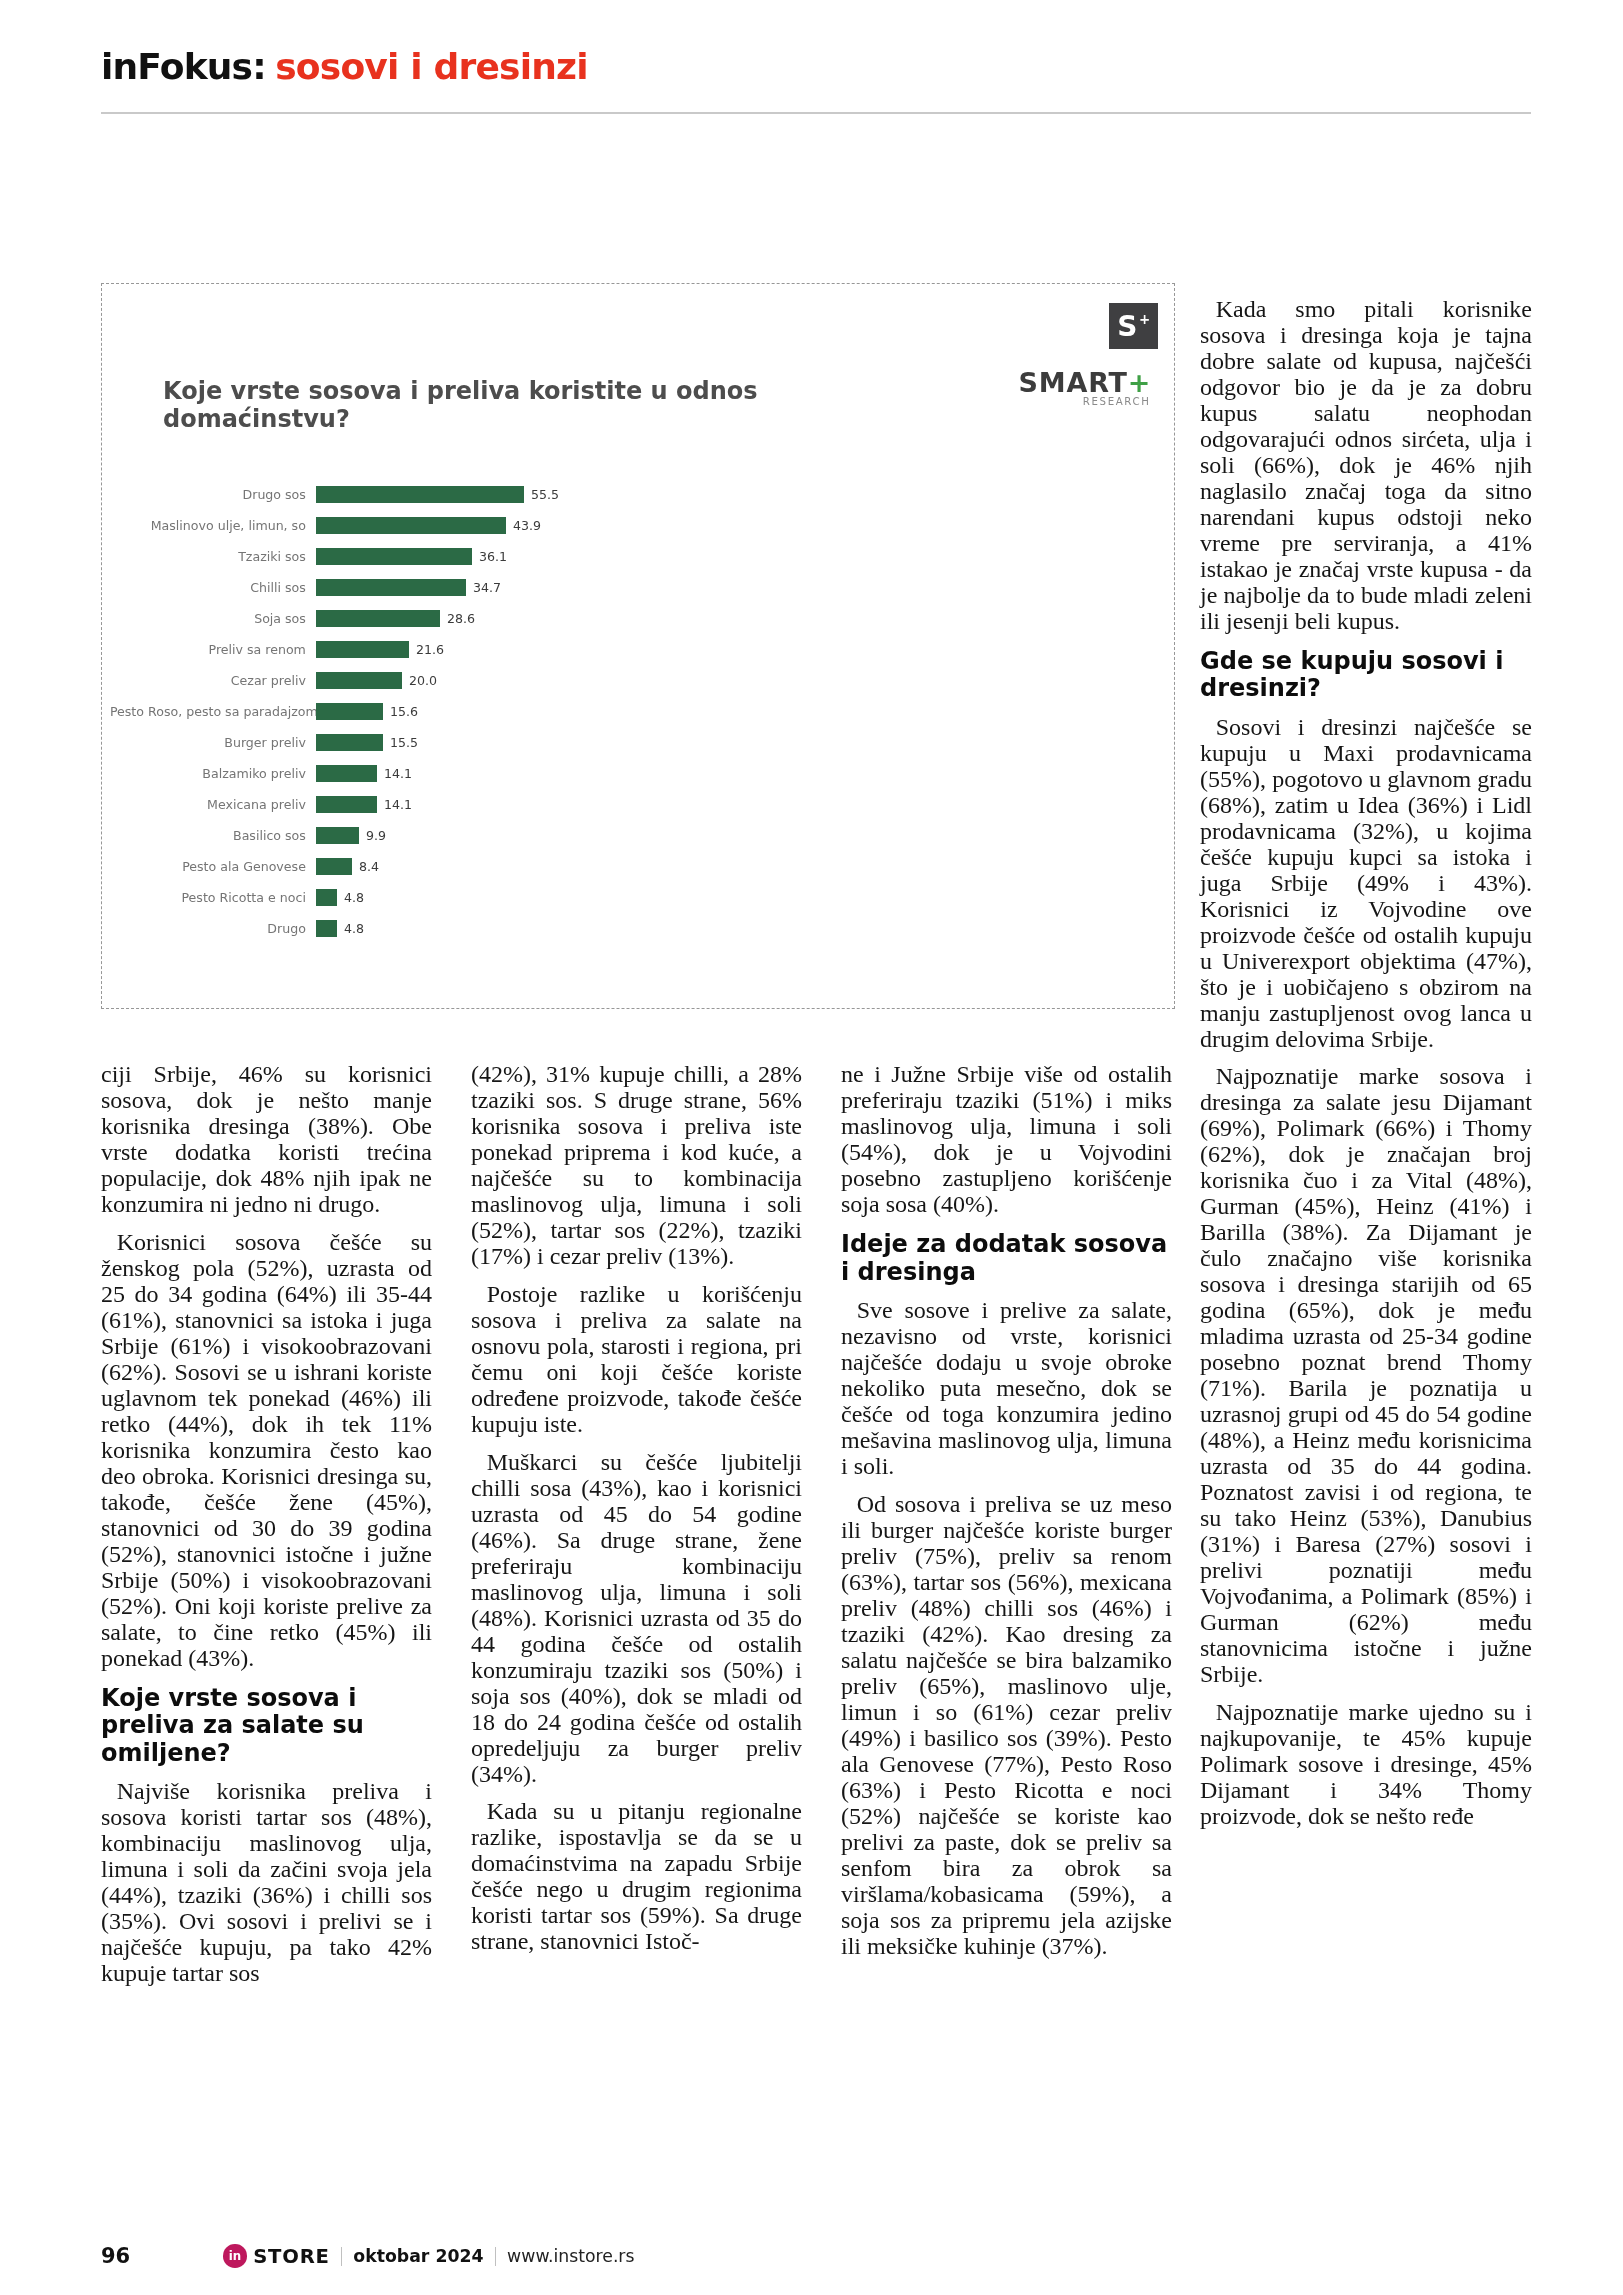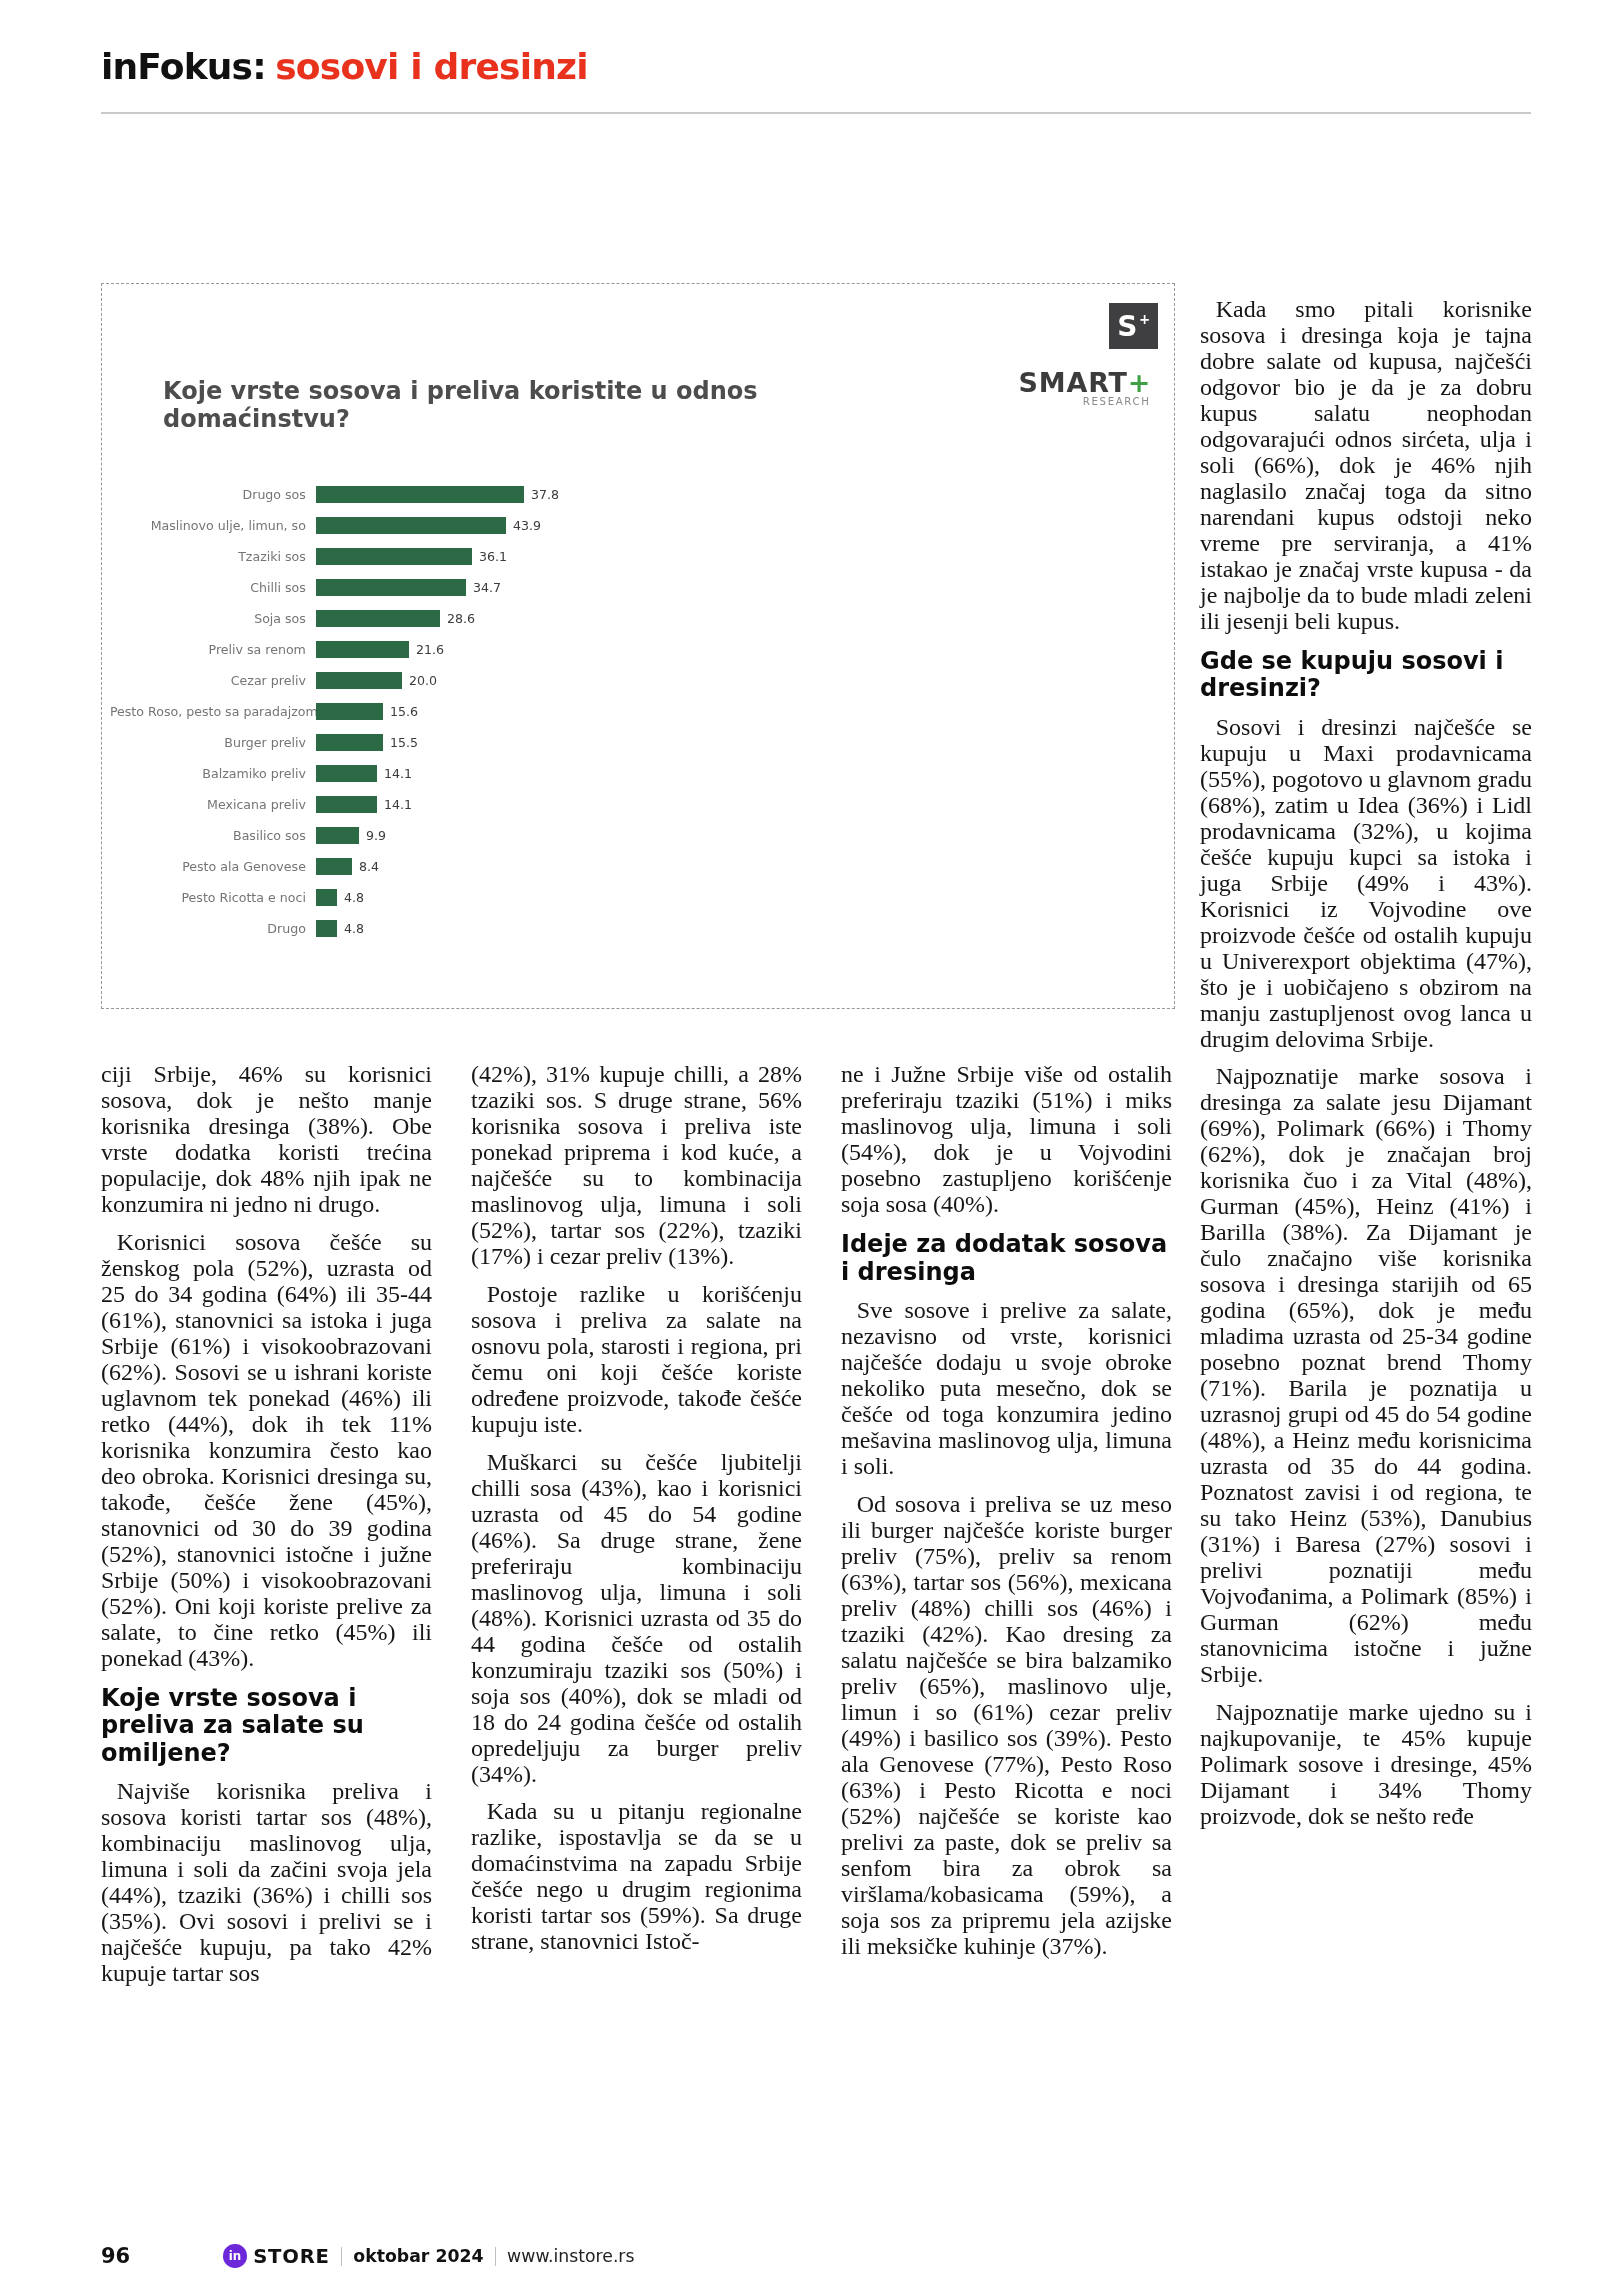--- a/index.html
+++ b/index.html
@@ -67,21 +67,21 @@
   .col-right { width:332px; flex:none; padding-top:12.6px; }
 
   
   footer {
     position:absolute; left:101px; bottom:27px; display:flex; align-items:center;
     font-family:"DejaVu Sans", sans-serif; color:#111;
   }
   .page-num { font-size:21px; font-weight:bold; }
   .footer-brand { display:flex; align-items:center; margin-left:93px; gap:11px; }
   .logo-circle {
-    width:23.6px; height:23.6px; border-radius:50%; background:#6d28d9; color:#fff;
+    width:23.6px; height:23.6px; border-radius:50%; background:#be185d; color:#fff;
     font-size:11.8px; font-weight:bold; display:flex; align-items:center; justify-content:center;
     margin-right:-4.7px;
   }
   .store { font-size:19.6px; font-weight:bold; letter-spacing:0.8px; }
   .sep { width:1.6px; height:19px; background:#c0c0c0; }
   .issue { font-size:17.3px; font-weight:bold; }
   .site { font-size:17.3px; color:#222; }
 </style>
 </head>
 <body>
@@ -103,21 +103,21 @@
       <div class="smart-logo">
         <div class="smart-top">
           <span class="smart-word">SMART</span><span class="smart-plus">+</span>
         </div>
         <div class="smart-sub">RESEARCH</div>
       </div>
       <div class="bars">
           <div class="bar-row">
             <div class="bar-label">Drugo sos</div>
             <div class="bar" style="width: 208px; background: rgb(43, 106, 69);"></div>
-            <div class="bar-value">37.8</div>
+            <div class="bar-value">55.5</div>
           </div>
           <div class="bar-row">
             <div class="bar-label">Maslinovo ulje, limun, so</div>
             <div class="bar" style="width: 190px; background: rgb(43, 106, 69);"></div>
             <div class="bar-value">43.9</div>
           </div>
           <div class="bar-row">
             <div class="bar-label">Tzaziki sos</div>
             <div class="bar" style="width: 156px; background: rgb(43, 106, 69);"></div>
             <div class="bar-value">36.1</div>

